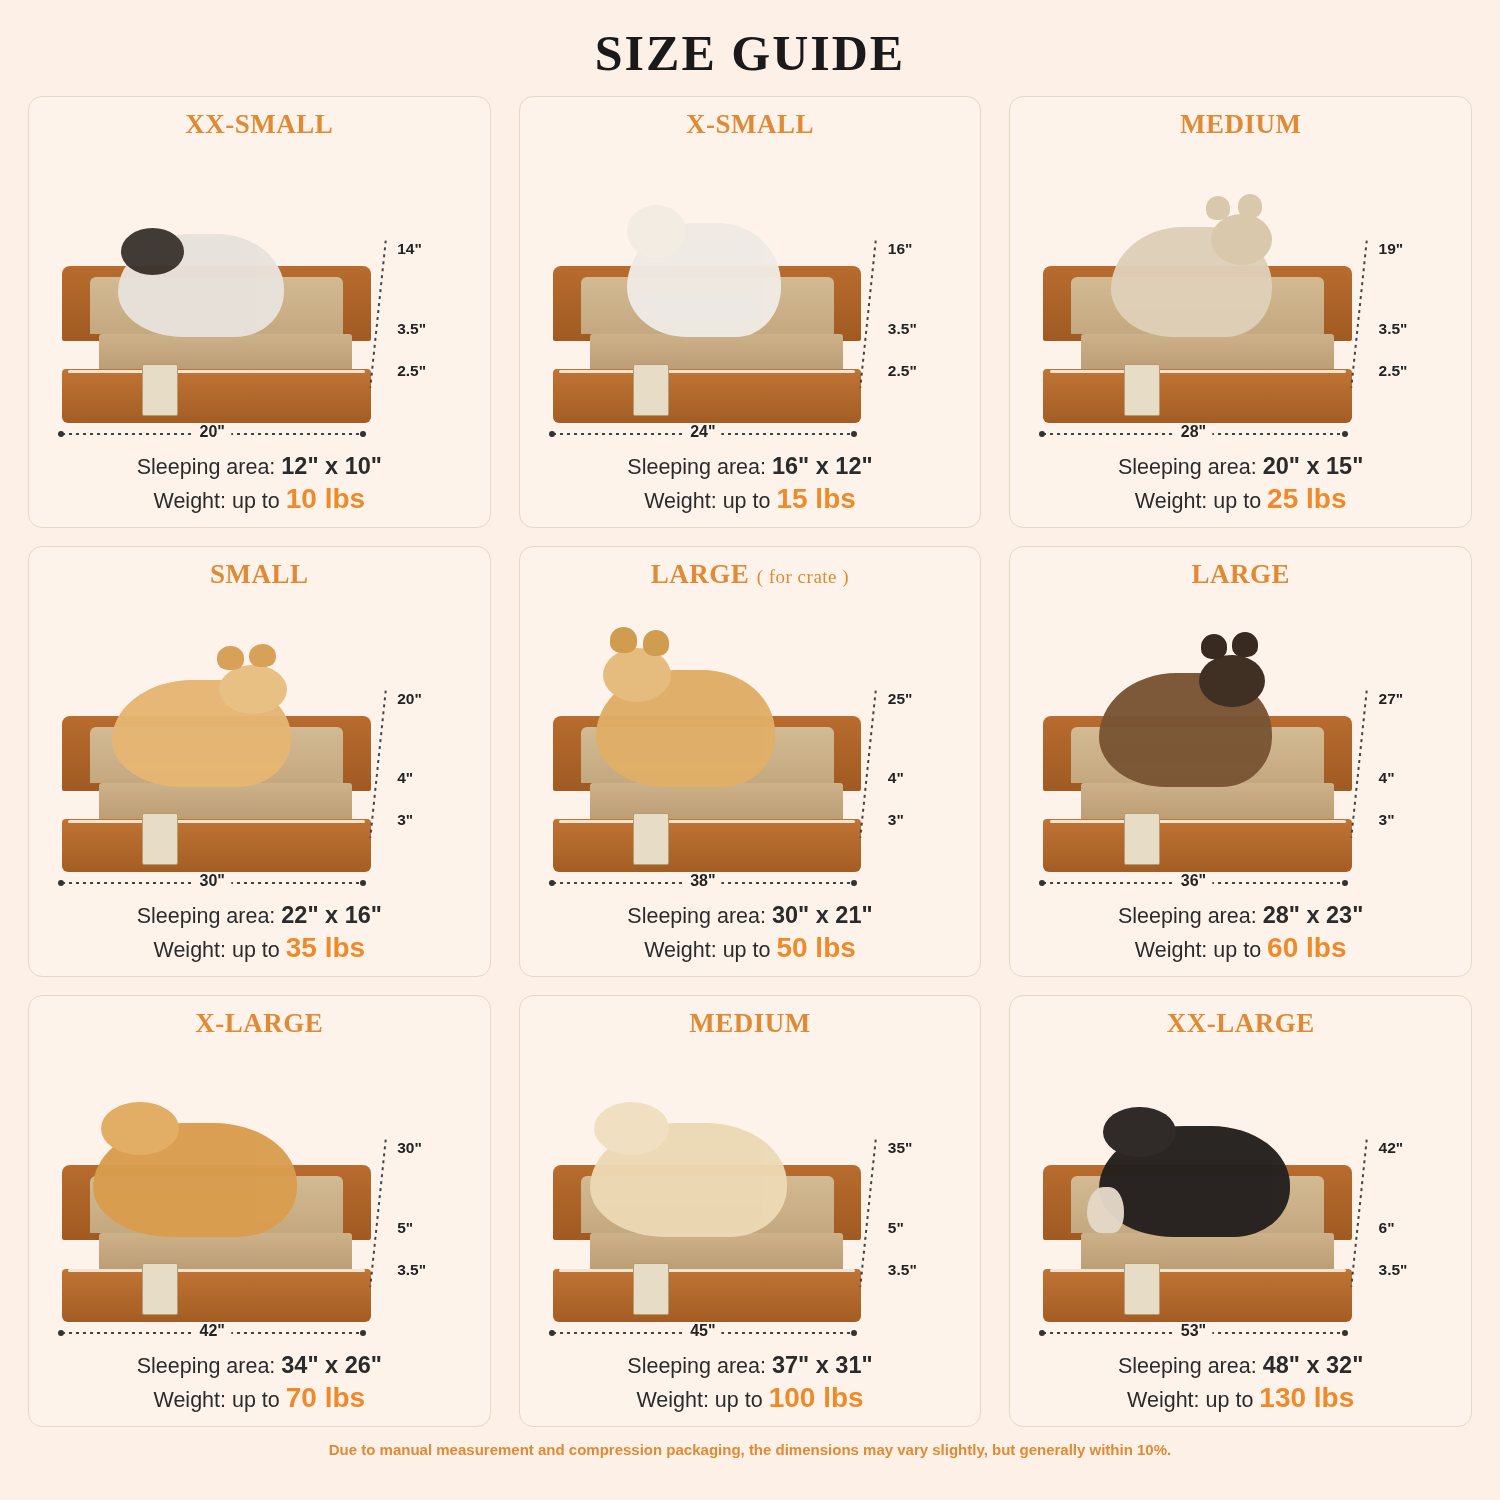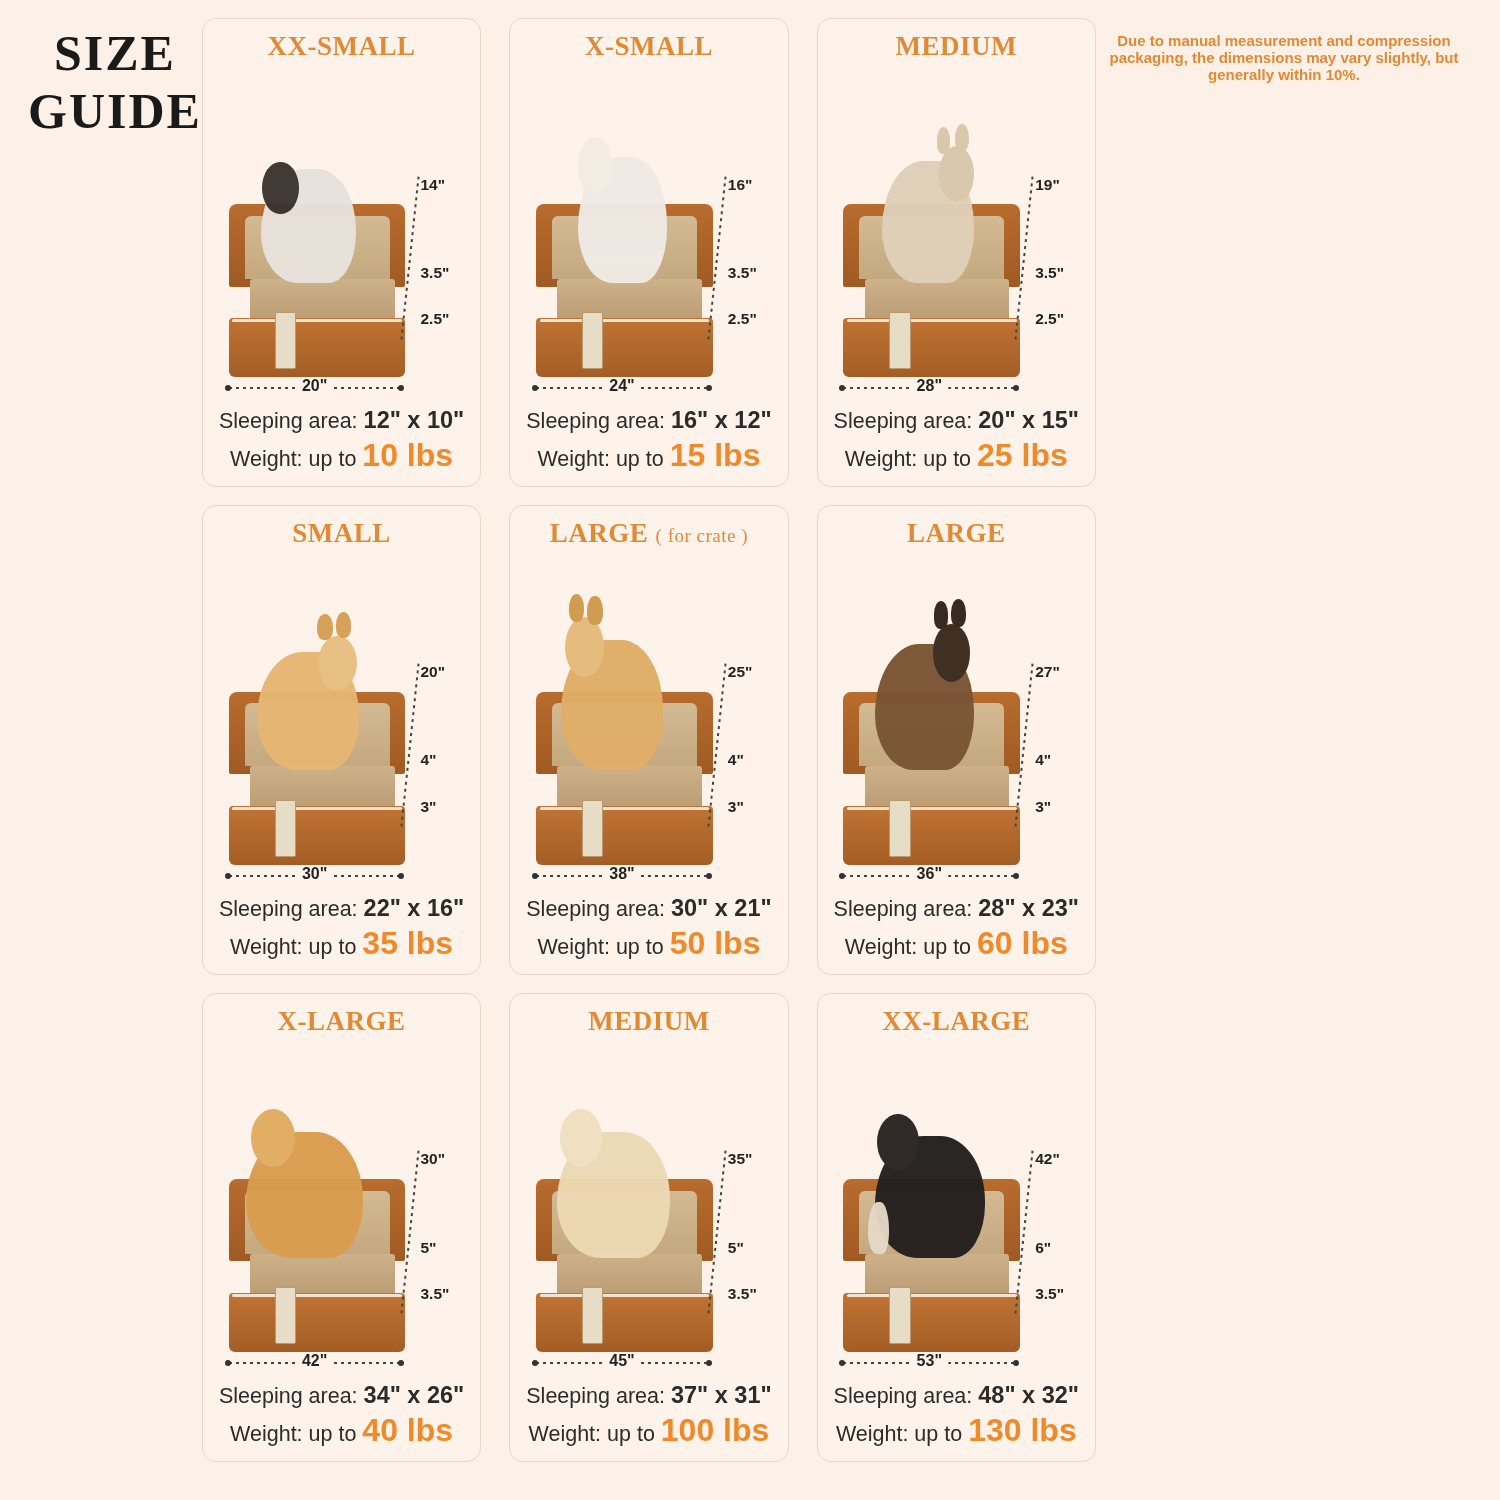--- a/index.html
+++ b/index.html
@@ -13,21 +13,21 @@
     font-family: "Liberation Sans", sans-serif;
     color: #2b2b2b;
     overflow: hidden;
   }
   .page {
     width: 1500px;
     height: 1472px;
     box-sizing: border-box;
     padding: 18px 28px 10px 28px;
     display: flex;
-    flex-direction: row;
+    flex-direction: column;
   }
   .title {
     text-align: center;
     font-family: "Liberation Serif", serif;
     font-weight: bold;
     font-size: 50px;
     letter-spacing: 2px;
     color: #1a1a1a;
     margin: 6px 0 14px 0;
   }
@@ -228,21 +228,21 @@
   .sleeping b { font-size: 23.5px; }
   .weight {
     font-size: 21.5px;
     color: #2b2b2b;
     margin-top: 3px;
     white-space: nowrap;
   }
   .weight .val {
     color: #ef8a2a;
     font-weight: bold;
-    font-size: 32px;
+    font-size: 28px;
   }
   .footer {
     text-align: center;
     font-size: 15px;
     font-weight: bold;
     color: #e08a35;
     margin-top: 14px;
     margin-bottom: 4px;
   }
 </style>
@@ -497,21 +497,21 @@
           <div class="dim dim-l">3.5"</div>
         </div>
         <div class="width-line">
           <span class="width-label">42"</span>
         </div>
       </div>
       <div class="sleeping">
         <span>Sleeping area: </span><b>34" x 26"</b>
       </div>
       <div class="weight">
-        <span>Weight: up to </span><span class="val">40 lbs</span>
+        <span>Weight: up to </span><span class="val">70 lbs</span>
       </div>
     </div>
 
     <div class="card">
       <div class="card-title">
         <span>MEDIUM</span>
         <span class="note"></span>
       </div>
       <div class="figure">
         <div class="bed">

